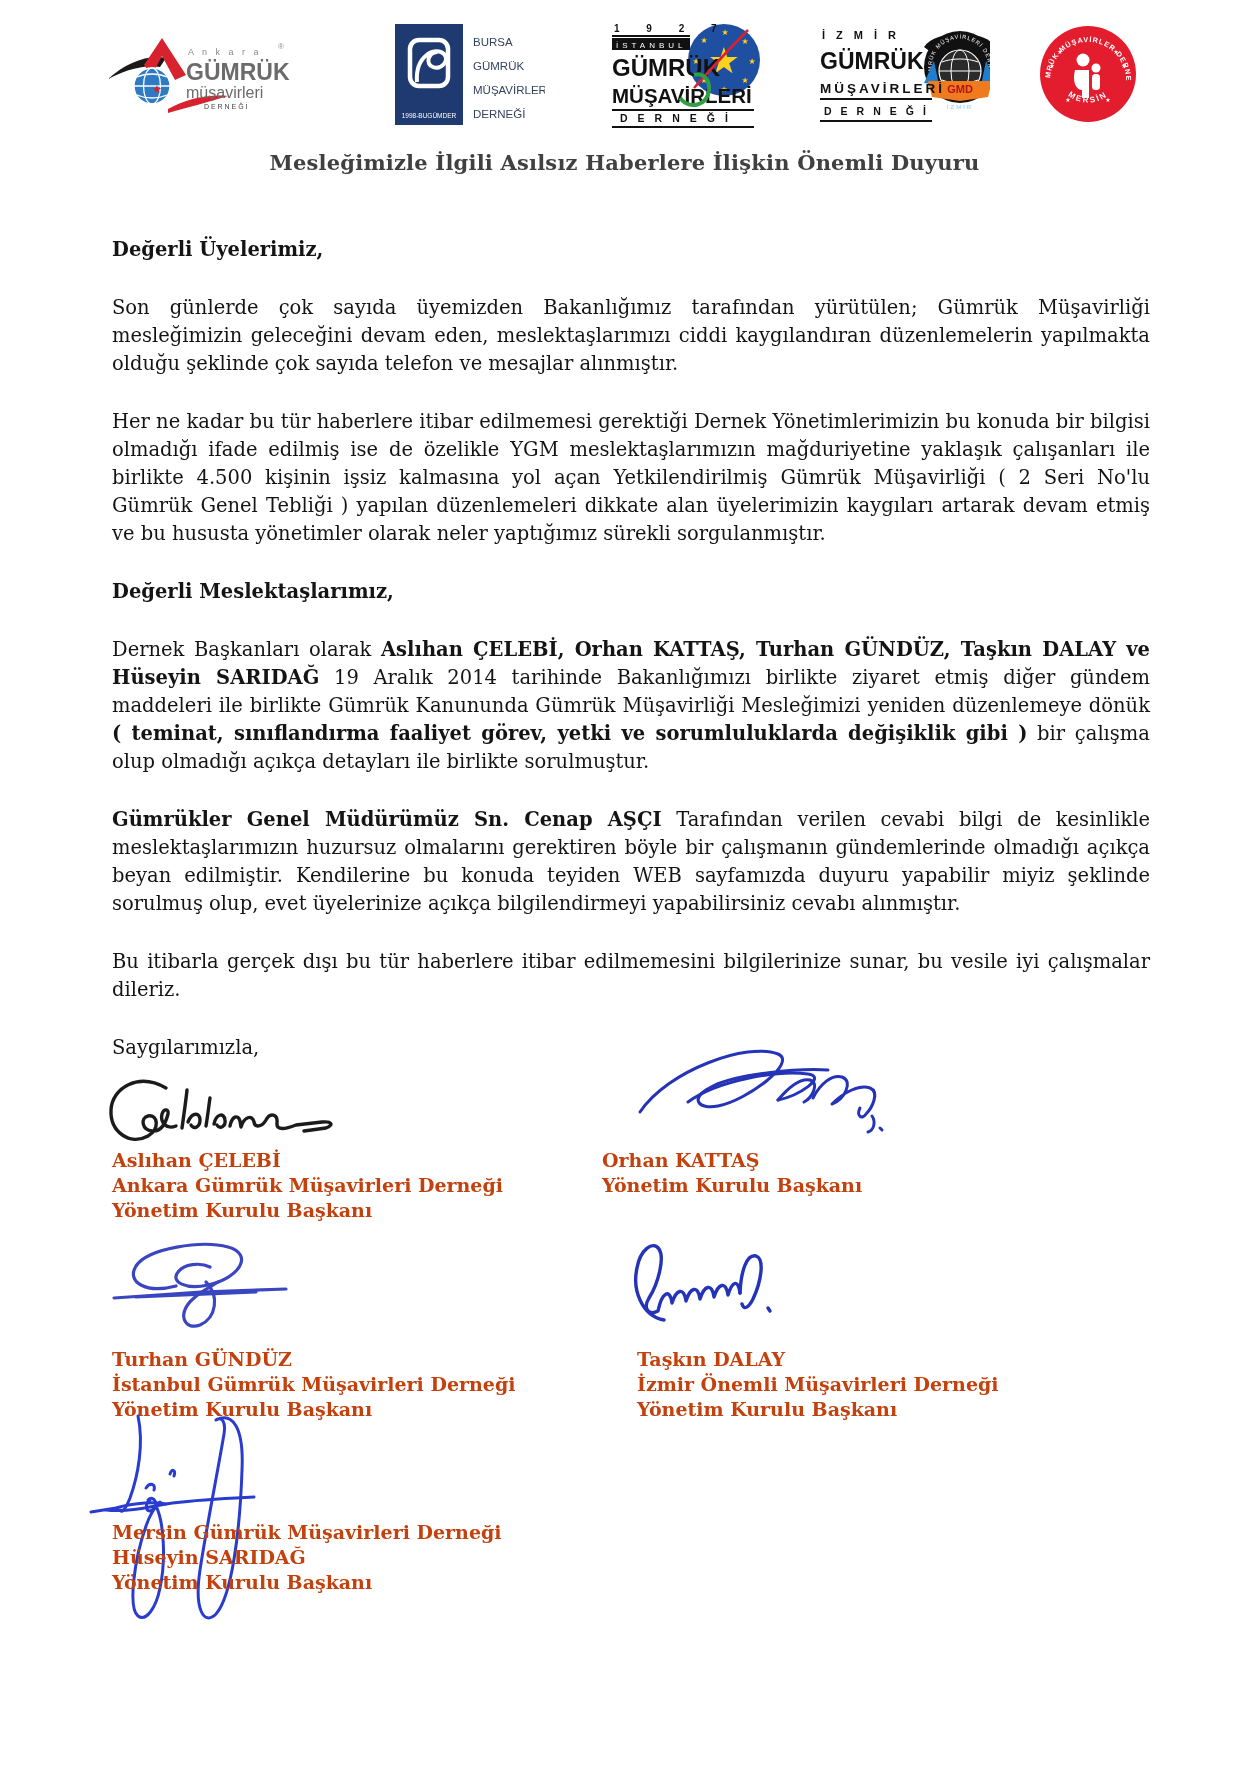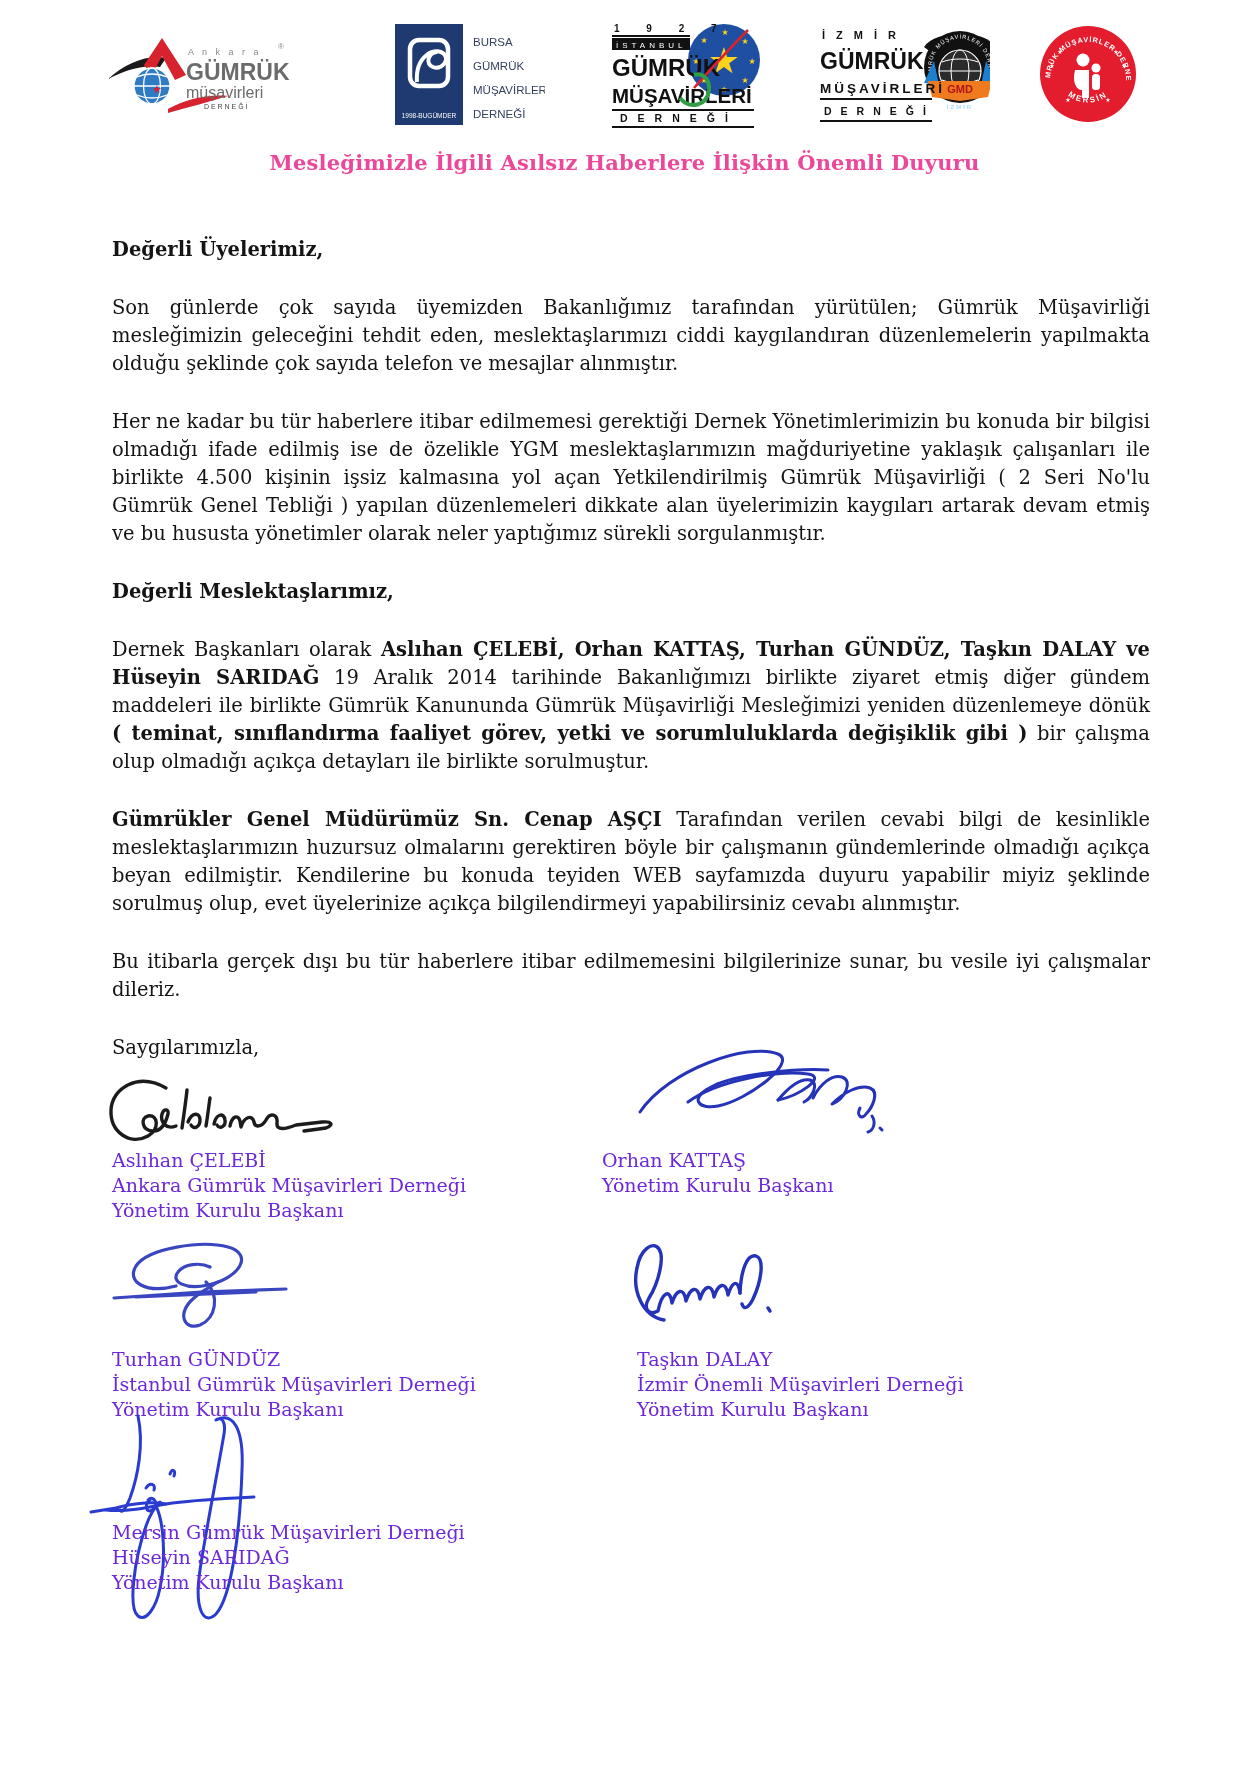--- a/index.html
+++ b/index.html
@@ -11,37 +11,37 @@
     font-family:"DejaVu Serif","Liberation Serif",serif;
     color:#141414;
     overflow:hidden;
   }
   
   .logo{position:absolute;}
   .logo text{font-family:"Liberation Sans","DejaVu Sans",sans-serif;}
   
   .doc-title{
     position:absolute;top:150px;left:0;width:100%;
-    text-align:center;font-size:21px;font-weight:bold;color:#ec4899;
+    text-align:center;font-size:21px;font-weight:bold;color:#404040;
     letter-spacing:.2px;
   }
   
   .letter-body{
     position:absolute;left:112px;top:236px;width:1038px;
     font-size:19.5px;line-height:28px;text-align:justify;
   }
   .letter-body p{margin:0 0 30px 0;}
   .letter-body .salut{font-weight:bold;text-align:left;}
   .letter-body b{font-weight:bold;}
   
   .sig{position:absolute;}
   .sig path{fill:none;stroke-linecap:round;stroke-linejoin:round;}
   .sig-name{
     position:absolute;
-    font-weight:normal;font-size:19px;line-height:25px;color:#6d28d9;
+    font-weight:bold;font-size:19px;line-height:25px;color:#c2410c;
     white-space:nowrap;
   } 
 </style>
 </head>
 <body>
 
 <div class="page">
 
   <svg class="logo" style="left:108px;top:33px;" width="188" height="88" viewBox="0 0 188 88">
     <path d="M0,46 C18,30 40,21 58,25 L52,34 C34,31 14,39 0,46 Z" fill="#1a1a1a"></path>
@@ -164,21 +164,21 @@
       <path d="M37,46 C34,58 38,66 44,66 L44,74 L51,74 L51,46 Z"></path>
       <circle cx="58" cy="44" r="4.5"></circle>
       <rect x="54" y="50" width="8" height="16" rx="3.5"></rect>
     </g>
   </svg>
 
   <div class="doc-title">Mesleğimizle İlgili Asılsız Haberlere İlişkin Önemli Duyuru</div>
 
   <div class="letter-body">
     <p class="salut">Değerli Üyelerimiz,</p>
-    <p>Son günlerde çok sayıda üyemizden Bakanlığımız tarafından yürütülen; Gümrük Müşavirliği mesleğimizin geleceğini tehdit eden, meslektaşlarımızı ciddi kaygılandıran düzenlemelerin yapılmakta olduğu şeklinde çok sayıda telefon ve mesajlar alınmıştır.</p>
+    <p>Son günlerde çok sayıda üyemizden Bakanlığımız tarafından yürütülen; Gümrük Müşavirliği mesleğimizin geleceğini devam eden, meslektaşlarımızı ciddi kaygılandıran düzenlemelerin yapılmakta olduğu şeklinde çok sayıda telefon ve mesajlar alınmıştır.</p>
     <p>Her ne kadar bu tür haberlere itibar edilmemesi gerektiği Dernek Yönetimlerimizin bu konuda bir bilgisi olmadığı ifade edilmiş ise de özelikle YGM meslektaşlarımızın mağduriyetine yaklaşık çalışanları ile birlikte 4.500 kişinin işsiz kalmasına yol açan Yetkilendirilmiş Gümrük Müşavirliği ( 2 Seri No'lu Gümrük Genel Tebliği ) yapılan düzenlemeleri dikkate alan üyelerimizin kaygıları artarak devam etmiş ve bu hususta yönetimler olarak neler yaptığımız sürekli sorgulanmıştır.</p>
     <p class="salut">Değerli Meslektaşlarımız,</p>
     <p><span>Dernek Başkanları olarak </span><b>Aslıhan ÇELEBİ, Orhan KATTAŞ, Turhan GÜNDÜZ, Taşkın DALAY ve Hüseyin SARIDAĞ</b><span> 19 Aralık 2014 tarihinde Bakanlığımızı birlikte ziyaret etmiş diğer gündem maddeleri ile birlikte Gümrük Kanununda Gümrük Müşavirliği Mesleğimizi yeniden düzenlemeye dönük </span><b>( teminat, sınıflandırma faaliyet görev, yetki ve sorumluluklarda değişiklik gibi )</b><span> bir çalışma olup olmadığı açıkça detayları ile birlikte sorulmuştur.</span></p>
     <p><b>Gümrükler Genel Müdürümüz Sn. Cenap AŞÇI</b><span> Tarafından verilen cevabi bilgi de kesinlikle meslektaşlarımızın huzursuz olmalarını gerektiren böyle bir çalışmanın gündemlerinde olmadığı açıkça beyan edilmiştir. Kendilerine bu konuda teyiden WEB sayfamızda duyuru yapabilir miyiz şeklinde sorulmuş olup, evet üyelerinize açıkça bilgilendirmeyi yapabilirsiniz cevabı alınmıştır.</span></p>
     <p>Bu itibarla gerçek dışı bu tür haberlere itibar edilmemesini bilgilerinize sunar, bu vesile iyi çalışmalar dileriz.</p>
     <p>Saygılarımızla,</p>
   </div>
 
   <svg class="sig" style="left:104px;top:1074px;" width="240" height="78" viewBox="0 0 240 78">
     <g fill="none" stroke-width="3.4" stroke="#1b1b1b">

